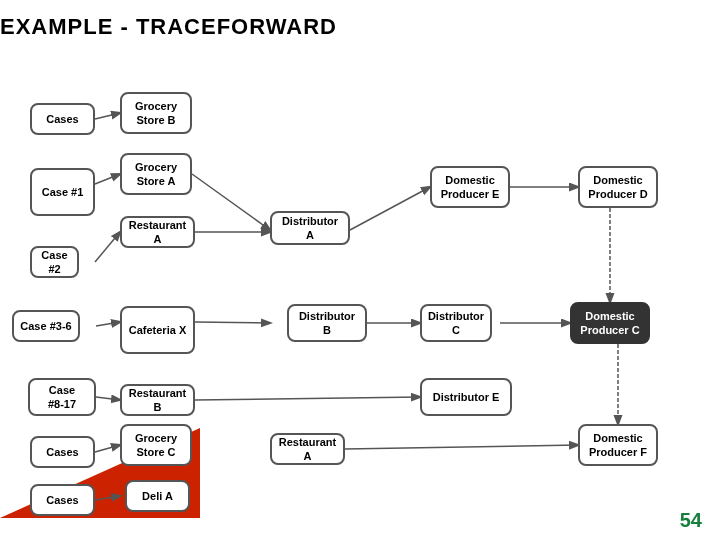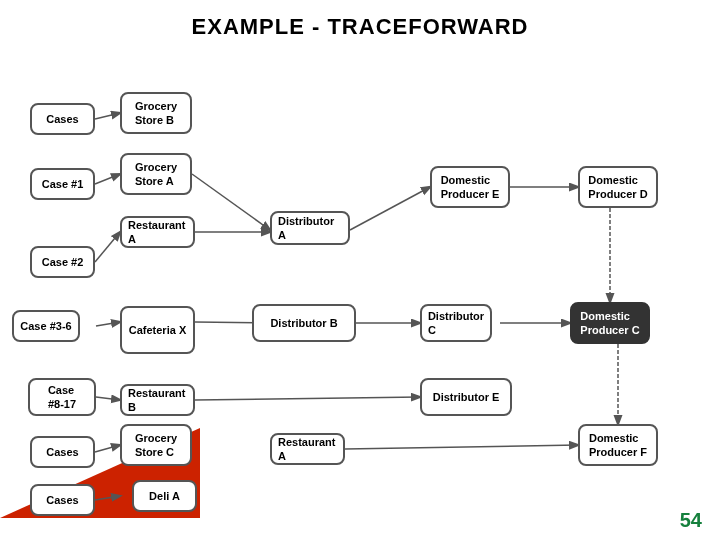--- a/index.html
+++ b/index.html
@@ -8,40 +8,39 @@
       height: 540px;
       background: #fff;
       font-family: Arial, sans-serif;
       overflow: hidden;
       position: relative;
     }
 
     .page-title {
       font-size: 22px;
       font-weight: bold;
-      text-align: center;
       padding: 14px 0 8px 0;
       letter-spacing: 1px;
     }
 
     .diagram-area {
       position: relative;
       width: 720px;
       height: 470px;
     }
 
     .node {
       position: absolute;
       border: 2px solid #555;
       border-radius: 8px;
       background: #fff;
       display: flex;
       align-items: center;
       justify-content: center;
-      text-align: left;
+      text-align: center;
       font-size: 11px;
       font-weight: 600;
       line-height: 1.3;
       padding: 4px 6px;
       z-index: 2;
     }
 
     .node.dark {
       background: #333;
       color: #fff;
@@ -114,37 +113,37 @@
     <defs>
       <marker id="arr" markerWidth="8" markerHeight="8" refX="6" refY="3" orient="auto">
         <path d="M0,0 L0,6 L8,3 z" fill="#555"></path>
       </marker>
     </defs>
   </svg>
 
   <div id="nodes-container">
       <div class="node" style="left: 30px; top: 55px; width: 65px; height: 32px;">Cases</div>
       <div class="node" style="left: 120px; top: 44px; width: 72px; height: 42px;">Grocery<br>Store B</div>
-      <div class="node" style="left: 30px; top: 120px; width: 65px; height: 32px;">Case #1</div>
+      <div class="node" style="left: 30px; top: 120px; width: 65px; height: 48px;">Case #1</div>
       <div class="node" style="left: 120px; top: 105px; width: 72px; height: 42px;">Grocery<br>Store A</div>
       <div class="node" style="left: 120px; top: 168px; width: 75px; height: 32px;">Restaurant A</div>
-      <div class="node" style="left: 30px; top: 198px; width: 65px; height: 32px;">Case #2</div>
+      <div class="node" style="left: 30px; top: 198px; width: 49px; height: 32px;">Case #2</div>
       <div class="node" style="left: 270px; top: 163px; width: 80px; height: 34px;">Distributor A</div>
       <div class="node" style="left: 430px; top: 118px; width: 80px; height: 42px;">Domestic<br>Producer E</div>
       <div class="node" style="left: 578px; top: 118px; width: 80px; height: 42px;">Domestic<br>Producer D</div>
       <div class="node" style="left: 12px; top: 262px; width: 68px; height: 32px;">Case #3-6</div>
       <div class="node" style="left: 120px; top: 258px; width: 75px; height: 48px;">Cafeteria X</div>
-      <div class="node" style="left: 252px; top: 256px; width: 104px; height: 38px;">Distributor B</div>
+      <div class="node" style="left: 287px; top: 256px; width: 80px; height: 38px;">Distributor B</div>
       <div class="node" style="left: 420px; top: 256px; width: 72px; height: 38px;">Distributor C</div>
       <div class="node dark" style="left: 570px; top: 254px; width: 80px; height: 42px;">Domestic<br>Producer C</div>
       <div class="node" style="left: 28px; top: 330px; width: 68px; height: 38px;">Case<br>#8-17</div>
       <div class="node" style="left: 120px; top: 336px; width: 75px; height: 32px;">Restaurant B</div>
       <div class="node" style="left: 420px; top: 330px; width: 92px; height: 38px;">Distributor E</div>
       <div class="node" style="left: 30px; top: 388px; width: 65px; height: 32px;">Cases</div>
       <div class="node" style="left: 120px; top: 376px; width: 72px; height: 42px;">Grocery<br>Store C</div>
       <div class="node" style="left: 270px; top: 385px; width: 75px; height: 32px;">Restaurant A</div>
       <div class="node" style="left: 578px; top: 376px; width: 80px; height: 42px;">Domestic<br>Producer F</div>
       <div class="node" style="left: 30px; top: 436px; width: 65px; height: 32px;">Cases</div>
-      <div class="node" style="left: 132px; top: 432px; width: 65px; height: 32px;">Deli A</div>
+      <div class="node" style="left: 125px; top: 432px; width: 65px; height: 32px;">Deli A</div>
     </div>
 </div>
 
 <div class="page-number">54</div>
 
 </body></html>

